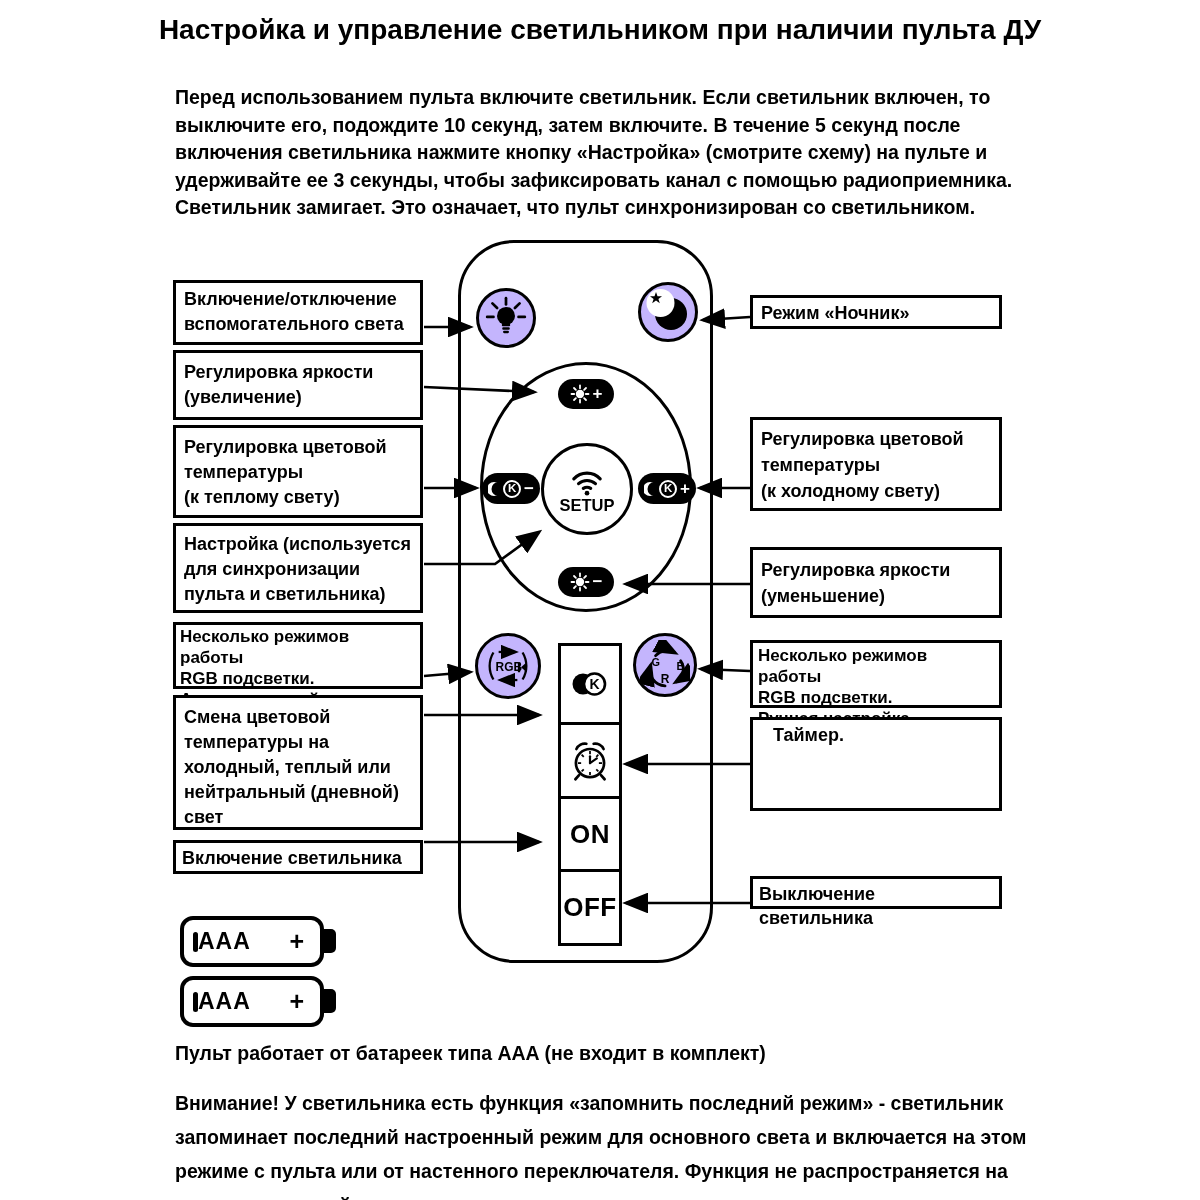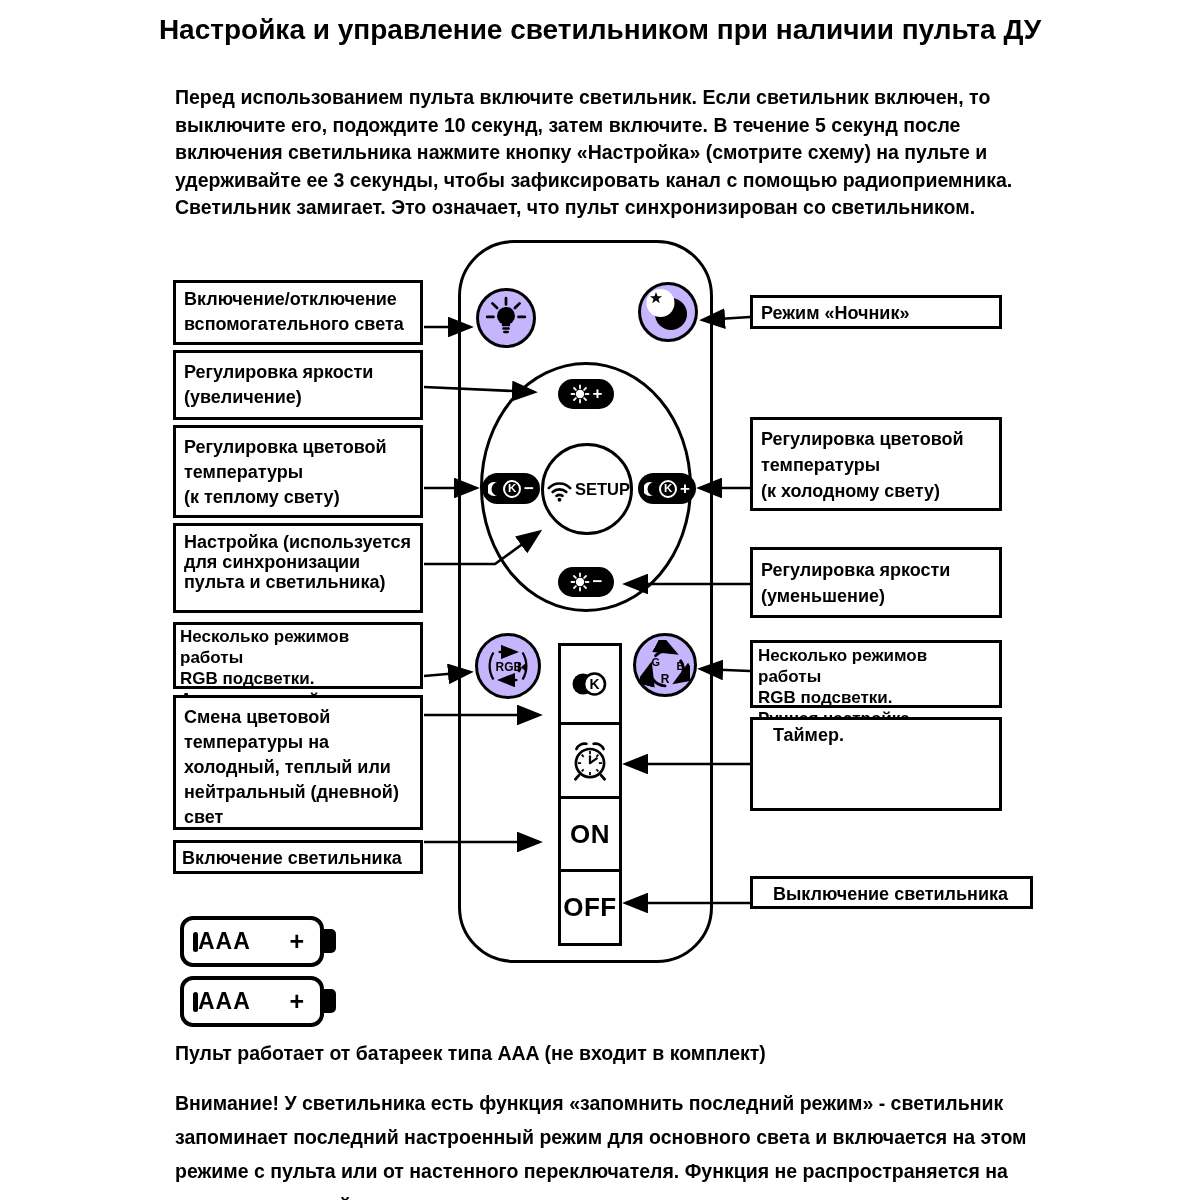--- a/index.html
+++ b/index.html
@@ -14,21 +14,21 @@
   .bigellipse{position:absolute;left:480px;top:362px;width:212px;height:250px;border:3.5px solid #000;
           border-radius:50%;background:#fff;box-sizing:border-box;z-index:1}
   .btn-circle{position:absolute;border:3px solid #000;border-radius:50%;background:#c4b5fd;
           display:flex;align-items:center;justify-content:center;box-sizing:border-box;z-index:2}
   .pill{position:absolute;background:#000;border-radius:16px;display:flex;align-items:center;
         justify-content:center;gap:3px;box-sizing:border-box;z-index:2}
   .pill .sign{color:#fff;font-size:17px;line-height:14px}
   .kring{width:18px;height:18px;border:2px solid #fff;border-radius:50%;display:flex;align-items:center;
          justify-content:center;font-size:11.5px;color:#fff;box-sizing:border-box;line-height:1}
   .setup{position:absolute;left:541px;top:443px;width:92px;height:92px;border:3.5px solid #000;
-         border-radius:50%;background:#fff;display:flex;flex-direction:row;align-items:center;
+         border-radius:50%;background:#fff;display:flex;flex-direction:column;align-items:center;
          justify-content:center;box-sizing:border-box;z-index:3}
   .setup .setup-label{font-size:16.5px;line-height:17px;margin-top:1px}
   .col{position:absolute;left:558px;top:643px;width:64px;height:303px;border:3px solid #000;
        box-sizing:border-box;background:#fff;display:flex;flex-direction:column;z-index:2}
   .cell{display:flex;align-items:center;justify-content:center;border-bottom:3px solid #000;box-sizing:border-box}
   .cell:last-child{border-bottom:none}
   .onoff{font-size:26px;letter-spacing:0.5px}
   .bat{position:absolute;left:180px;width:144px;height:51px;border:4px solid #000;border-radius:13px;
        box-sizing:border-box;display:flex;align-items:center;background:#fff}
   .bat .term{width:5px;height:20px;background:#000;border-radius:2.5px;margin-left:9px}
@@ -45,21 +45,21 @@
   <div class="title">Настройка и управление светильником при наличии пульта ДУ</div>
   <div class="para" style="left:175px;top:84px;width:858px">Перед использованием пульта включите светильник. Если светильник включен, то выключите его, подождите 10 секунд, затем включите. В течение 5 секунд после включения светильника нажмите кнопку «Настройка» (смотрите схему) на пульте и удерживайте ее 3 секунды, чтобы зафиксировать канал с помощью радиоприемника. Светильник замигает. Это означает, что пульт синхронизирован со светильником.</div>
 
   <div class="callout" style="left:173px;top:280px;width:250px;height:65px;line-height:25px;padding-top:4px">Включение/отключение
 вспомогательного света</div>
   <div class="callout" style="left:173px;top:350px;width:250px;height:70px;line-height:25px;padding-top:7px">Регулировка яркости
 (увеличение)</div>
   <div class="callout" style="left:173px;top:425px;width:250px;height:93px;line-height:25px;padding-top:7px">Регулировка цветовой
 температуры
 (к теплому свету)</div>
-  <div class="callout" style="left:173px;top:523px;width:250px;height:90px;line-height:20px;padding-top:6px">Настройка (используется
+  <div class="callout" style="left:173px;top:523px;width:250px;height:90px;line-height:25px;padding-top:6px">Настройка (используется
 для синхронизации
 пульта и светильника)</div>
   <div class="callout" style="left:173px;top:622px;width:250px;height:67px;font-size:17px;line-height:21px;padding:1px 4px">Несколько режимов работы
 RGB подсветки.
 Автоматический режим.</div>
   <div class="callout" style="left:173px;top:840px;width:250px;height:34px;padding:3px 6px">Включение светильника</div>
   <div class="callout" style="left:173px;top:695px;width:250px;height:135px;line-height:25px;padding-top:7px">Смена цветовой
 температуры на
 холодный, теплый или
 нейтральный (дневной)
@@ -68,21 +68,21 @@
   <div class="callout" style="left:750px;top:295px;width:252px;height:34px;padding:3px 8px">Режим «Ночник»</div>
   <div class="callout" style="left:750px;top:417px;width:252px;height:94px;line-height:26px;padding-top:6px">Регулировка цветовой
 температуры
 (к холодному свету)</div>
   <div class="callout" style="left:750px;top:547px;width:252px;height:71px;line-height:26px;padding-top:7px">Регулировка яркости
 (уменьшение)</div>
   <div class="callout" style="left:750px;top:640px;width:252px;height:68px;font-size:17px;line-height:21px;padding:2px 5px">Несколько режимов работы
 RGB подсветки.
 Ручная настройка.</div>
   <div class="callout" style="left:750px;top:717px;width:252px;height:94px;padding:3px 0 0 20px">Таймер.</div>
-  <div class="callout" style="left:750px;top:876px;width:283px;height:33px;padding:3px 20px">Выключение светильника</div>
+  <div class="callout" style="left:750px;top:876px;width:252px;height:33px;padding:3px 6px">Выключение светильника</div>
 
   <div class="remote"></div>
   <div class="bigellipse"></div>
 
   <div class="btn-circle" style="left:476px;top:288px;width:60px;height:60px">
     <svg width="46" height="46" viewBox="0 0 44 44">
       <g stroke="#000" stroke-width="2.6" stroke-linecap="round">
         <line x1="22" y1="3" x2="22" y2="9"></line>
         <line x1="9" y1="8" x2="13.5" y2="12.5"></line>
         <line x1="35" y1="8" x2="30.5" y2="12.5"></line>

